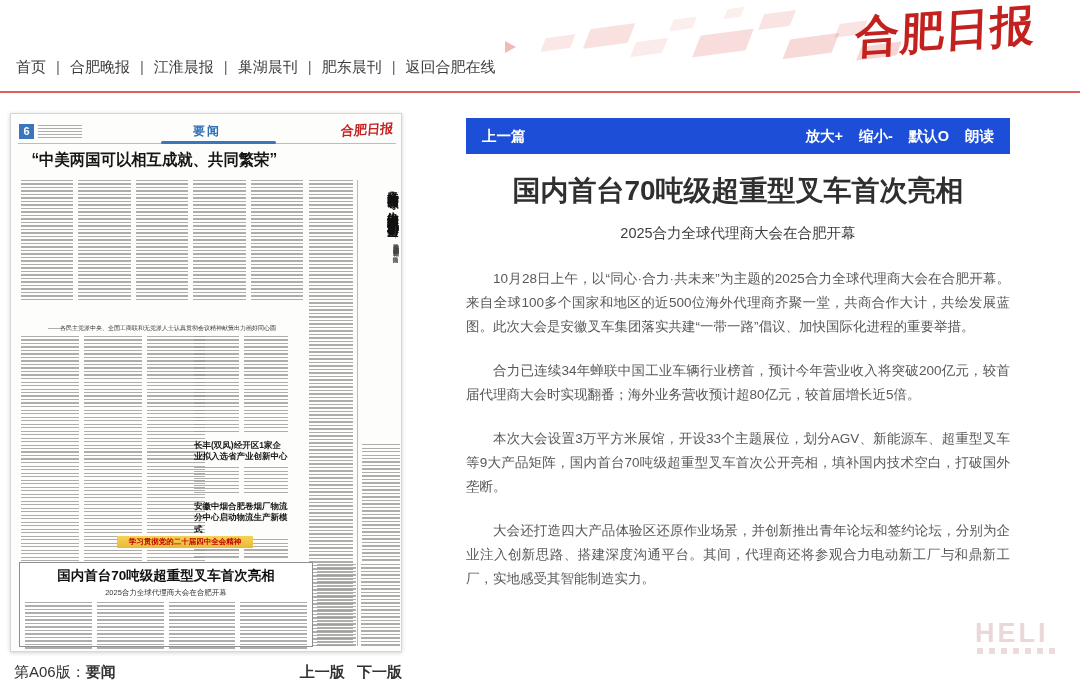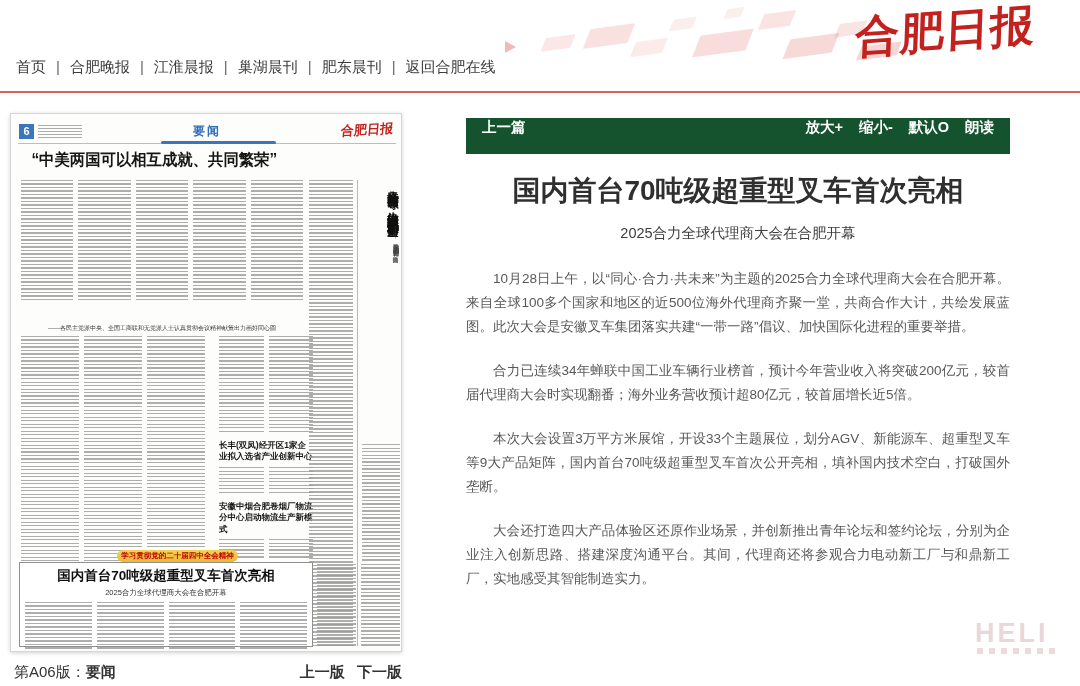--- a/index.html
+++ b/index.html
@@ -38,28 +38,28 @@
   .mp-headline1 { position:absolute; left:6px; top:36px; width:286px; text-align:center; font-size:16px;
     font-weight:bold; color:#151515; white-space:nowrap; transform:scaleX(.96); transform-origin:left; }
   .mp-cols-a { position:absolute; left:10px; top:66px; width:282px; height:120px; }
   .mp-cols-a>div { height:120px; }
   .mp-headline2 { position:absolute; left:10px; top:192px; width:282px; text-align:center;
     font-size:14px; font-weight:bold; color:#111; }
   .mp-h2sub { position:absolute; left:10px; top:210px; width:282px; text-align:center;
     font-size:6px; color:#333; white-space:nowrap; }
   .mp-cols-b { position:absolute; left:10px; top:222px; width:184px; height:310px; }
   .mp-cols-b>div { height:310px; }
-  .mp-right-mid { position:absolute; left:208px; top:222px; width:94px; }
+  .mp-right-mid { position:absolute; left:183px; top:222px; width:94px; }
   .mp-right-mid .blk1 { height:98px; }
   .mp-boxtitle { font-size:8.5px; font-weight:bold; color:#1a1a1a; line-height:1.35; margin:6px 0 4px; }
   .mp-right-mid .blk2 { height:28px; }
   .mp-right-mid .blk3 { height:20px; }
-  .mp-banner { position:absolute; left:106px; top:436px; width:121px; height:12px;
+  .mp-banner { position:absolute; left:106px; top:422px; width:136px; height:12px;
     background:linear-gradient(#f6d254,#eab838); color:#c00404; font-size:7.5px; font-weight:bold;
-    text-align:center; line-height:12px; white-space:nowrap; z-index:3; border-radius:6px; }
+    text-align:center; line-height:12px; white-space:nowrap; z-index:3; border-radius:1px; }
   .mp-vert-article { position:absolute; left:298px; top:66px; width:44px; height:466px; }
   .mp-vrule { position:absolute; left:346px; top:66px; width:1px; height:466px; background:#b9b9b9; }
   .mp-vert-wrap { position:absolute; left:351px; top:68px; width:38px; height:250px;
     writing-mode:vertical-rl; display:flex; }
   .mp-vert-title { font-size:11.5px; font-weight:bold; color:#111; letter-spacing:1px; }
   .mp-vert-sub { font-size:6px; color:#444; margin-top:8px; letter-spacing:.5px; }
   .mp-vert-byline { font-size:5.5px; color:#666; margin-top:6px; }
   .mp-right-lower { position:absolute; left:351px; top:330px; width:38px; height:118px; }
   .mp-bottom-box { position:absolute; left:8px; top:448px; width:294px; height:85px;
     border:1px solid #8f8f8f; padding:4px 5px; background:#fff; }
@@ -71,21 +71,21 @@
   .mp-bottom-right>div { height:83px; }
 
   
   .left-footer { position:absolute; left:14px; top:663px; width:388px; display:flex;
     justify-content:space-between; font-size:15px; color:#333; }
   .left-footer b { font-weight:bold; }
   .page-links span { margin-left:8px; cursor:pointer;font-weight:bold; }
 
   
   .reader { position:absolute; left:466px; top:118px; width:544px; }
-  .reader-bar { height:36px; background:#14532d; display:flex; 
+  .reader-bar { height:36px; background:#1d4ed8; display:flex; align-items:center;
     color:#fff; font-size:14.5px; font-weight:bold; padding:0 16px; }
   .reader-bar .right-group { margin-left:auto; display:flex; gap:16px; }
   .reader-bar span { cursor:pointer; }
   .article-title { margin-top:18px; text-align:center; font-size:28px; font-weight:bold; color:#2f2f2f; }
   .article-sub { margin-top:14px; text-align:center; font-size:14.5px; color:#3e3e3e; }
   .article-body { margin-top:24px; }
   .article-body p { font-size:13.5px; line-height:24px; color:#585858; text-align:justify;
     text-indent:2em; margin-bottom:20px; }
 
   .heli-watermark { position:absolute; left:975px; top:618px; color:rgba(216,183,183,.55);

